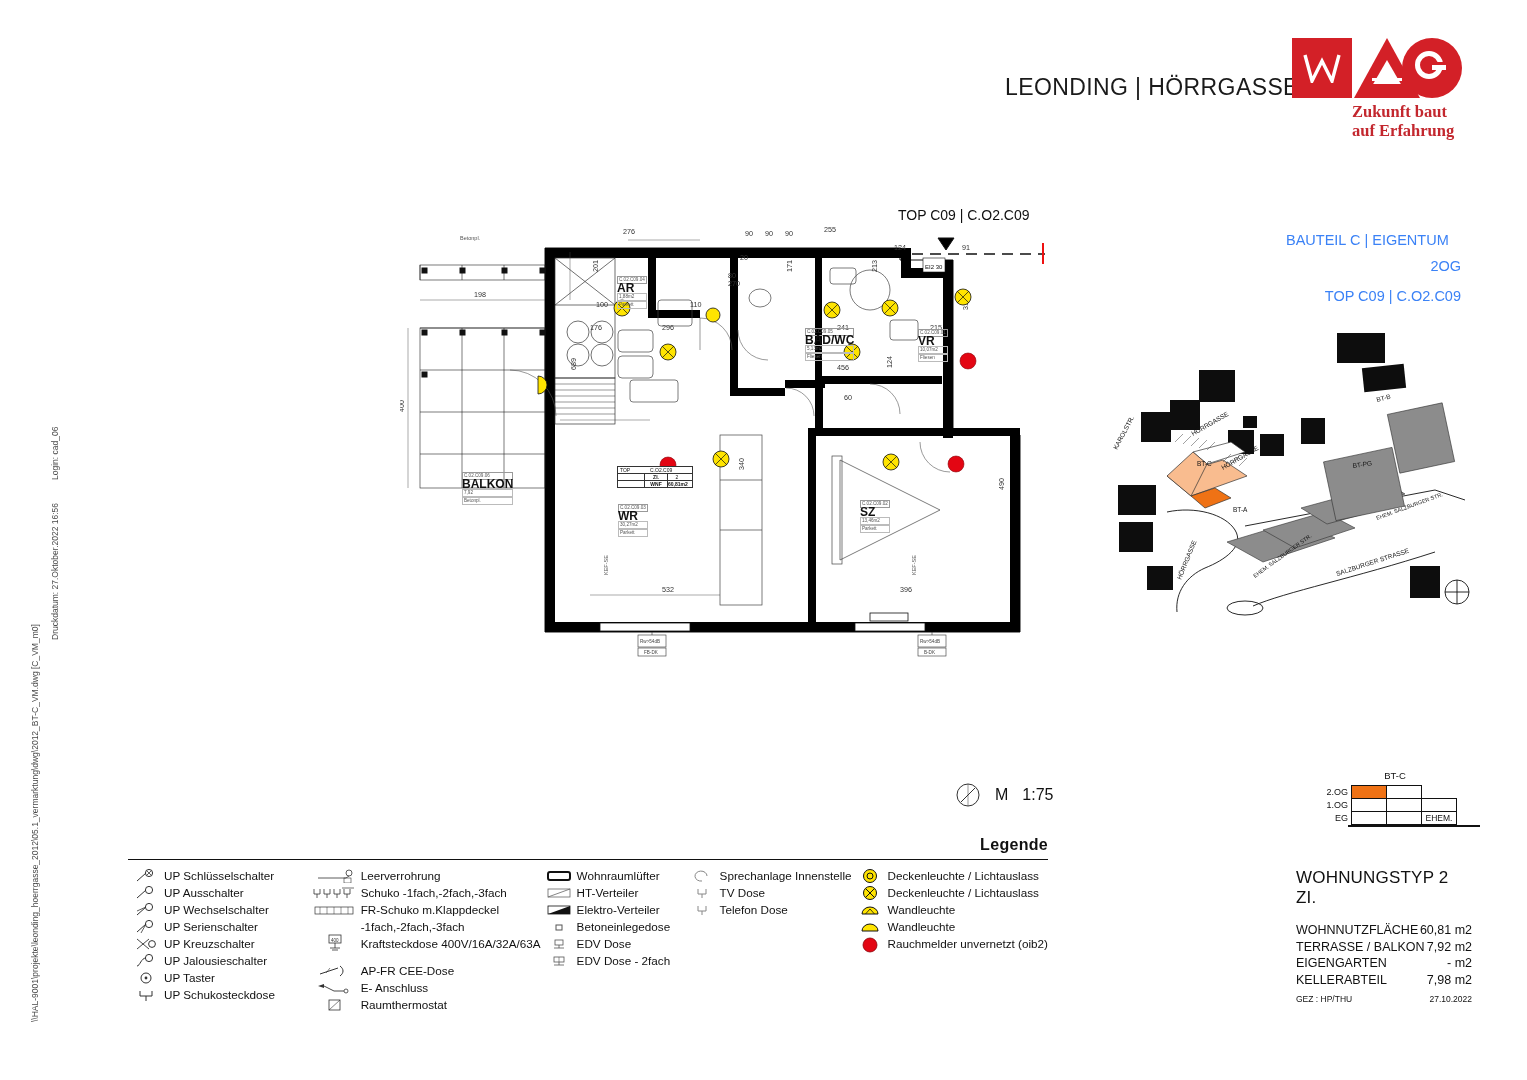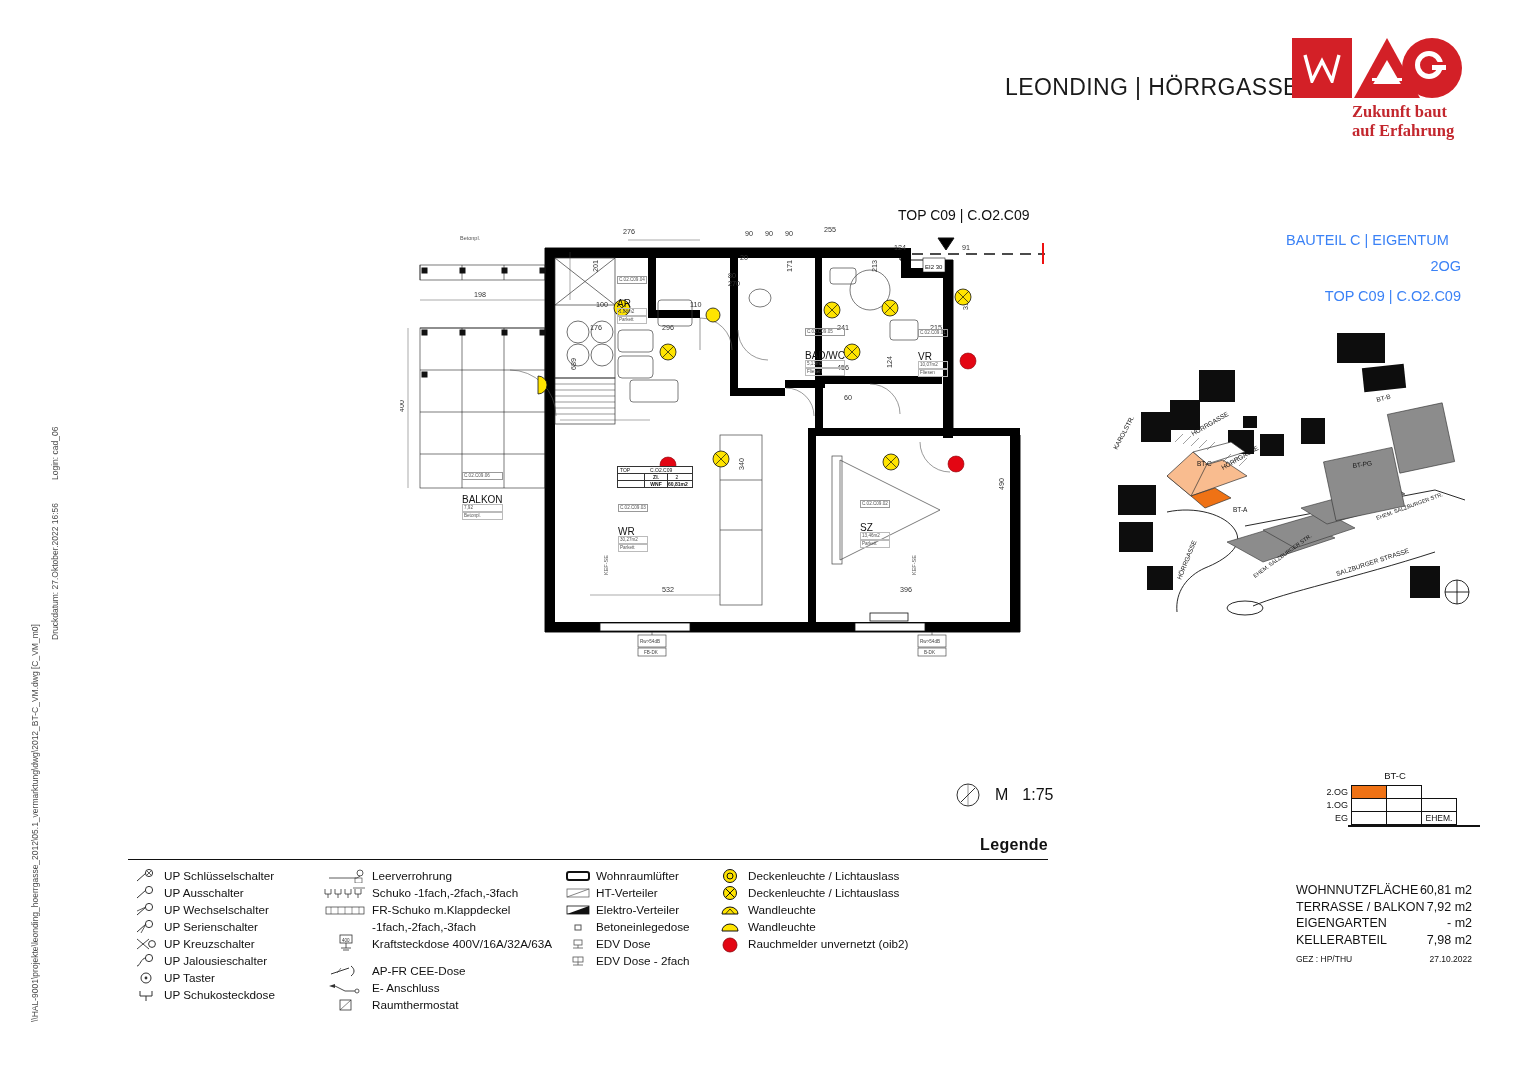--- a/index.html
+++ b/index.html
@@ -64,21 +64,21 @@
   #btc .base{border-top:2px solid #111;width:132px;margin-left:30px;margin-top:0;}
   
   #wt{left:1296px;top:868px;width:176px;}
   #wt .h{font-size:17px;letter-spacing:.2px;}
   #wt .rows{margin-top:14px;font-size:12.5px;}
   #wt .r{display:flex;justify-content:space-between;line-height:16.5px;}
   #wt .gez{display:flex;justify-content:space-between;font-size:8.5px;margin-top:6px;}
   
   .stamp{position:absolute;font-size:4.6px;color:#555;line-height:6px;}
   .stamp .code{border:.5px solid #999;padding:0 1px;}
-  .stamp .nm{font-size:10px;color:#111;font-weight:400;line-height:9px;margin-top:15px;}
+  .stamp .nm{font-size:12px;color:#111;font-weight:700;line-height:9px;}
   .stamp .ar,.stamp .fl{border:.5px solid #bbb;padding:0 1px;}
 </style>
 </head>
 <body>
 
 <div class="abs" id="title-text">LEONDING | HÖRRGASSE</div>
 
 <div class="abs" id="logo">
   <div class="mark">
     <div class="w-box">
@@ -498,20 +498,21 @@
       <td></td>
       <td></td>
       <td class="eing">EHEM.</td>
     </tr>
   </tbody>
     </table>
   <div class="base"></div>
 </div>
 
 <div class="abs" id="wt">
+  <div class="h">WOHNUNGSTYP  2 ZI.</div>
   <div class="rows">
     <div class="r">
       <span>WOHNNUTZFLÄCHE</span>
       <span>60,81 m2</span>
     </div>
     <div class="r">
       <span>TERRASSE / BALKON</span>
       <span>7,92 m2</span>
     </div>
     <div class="r">
@@ -746,20 +747,46 @@
               <rect x="8" y="3" width="10" height="5" fill="none" stroke="#555" stroke-width=".8"></rect>
               <line x1="13" y1="3" x2="13" y2="8" stroke="#555" stroke-width=".6"></line>
               <line x1="13" y1="8" x2="13" y2="11" stroke="#555" stroke-width=".8"></line>
               <line x1="8" y1="11" x2="18" y2="11" stroke="#555" stroke-width=".8"></line>
             </svg>
         </div>
         <div class="lg-txt">EDV Dose - 2fach</div>
       </div>
     </div>
 
+    <div class="lg-col c4">
+      <div class="lg-row">
+        <div class="lg-sym">
+          <svg width="26" height="14" viewBox="0 0 26 14">
+              <path d="M18,7 A6,5 0 1,0 13,12" fill="none" stroke="#888" stroke-width="1"></path>
+            </svg>
+        </div>
+        <div class="lg-txt">Sprechanlage Innenstelle</div>
+      </div>
+      <div class="lg-row">
+        <div class="lg-sym">
+          <svg width="26" height="14" viewBox="0 0 26 14">
+              <path d="M9,3 L9,8 M17,3 L17,8 M9,8 L17,8 M13,8 L13,12" stroke="#888" stroke-width="1" fill="none"></path>
+            </svg>
+        </div>
+        <div class="lg-txt">TV Dose</div>
+      </div>
+      <div class="lg-row">
+        <div class="lg-sym">
+          <svg width="26" height="14" viewBox="0 0 26 14">
+              <path d="M9,3 L9,8 M17,3 L17,8 M9,8 L17,8 M13,8 L13,12" stroke="#888" stroke-width="1" fill="none"></path>
+            </svg>
+        </div>
+        <div class="lg-txt">Telefon Dose</div>
+      </div>
+    </div>
 
     <div class="lg-col c5">
       <div class="lg-row">
         <div class="lg-sym">
           <svg width="22" height="16" viewBox="0 0 22 16">
               <circle cx="11" cy="8" r="6.5" fill="#ffe400" stroke="#111" stroke-width="1"></circle>
               <circle cx="11" cy="8" r="3" fill="none" stroke="#111" stroke-width="1"></circle>
             </svg>
         </div>
         <div class="lg-txt">Deckenleuchte /  Lichtauslass</div>

